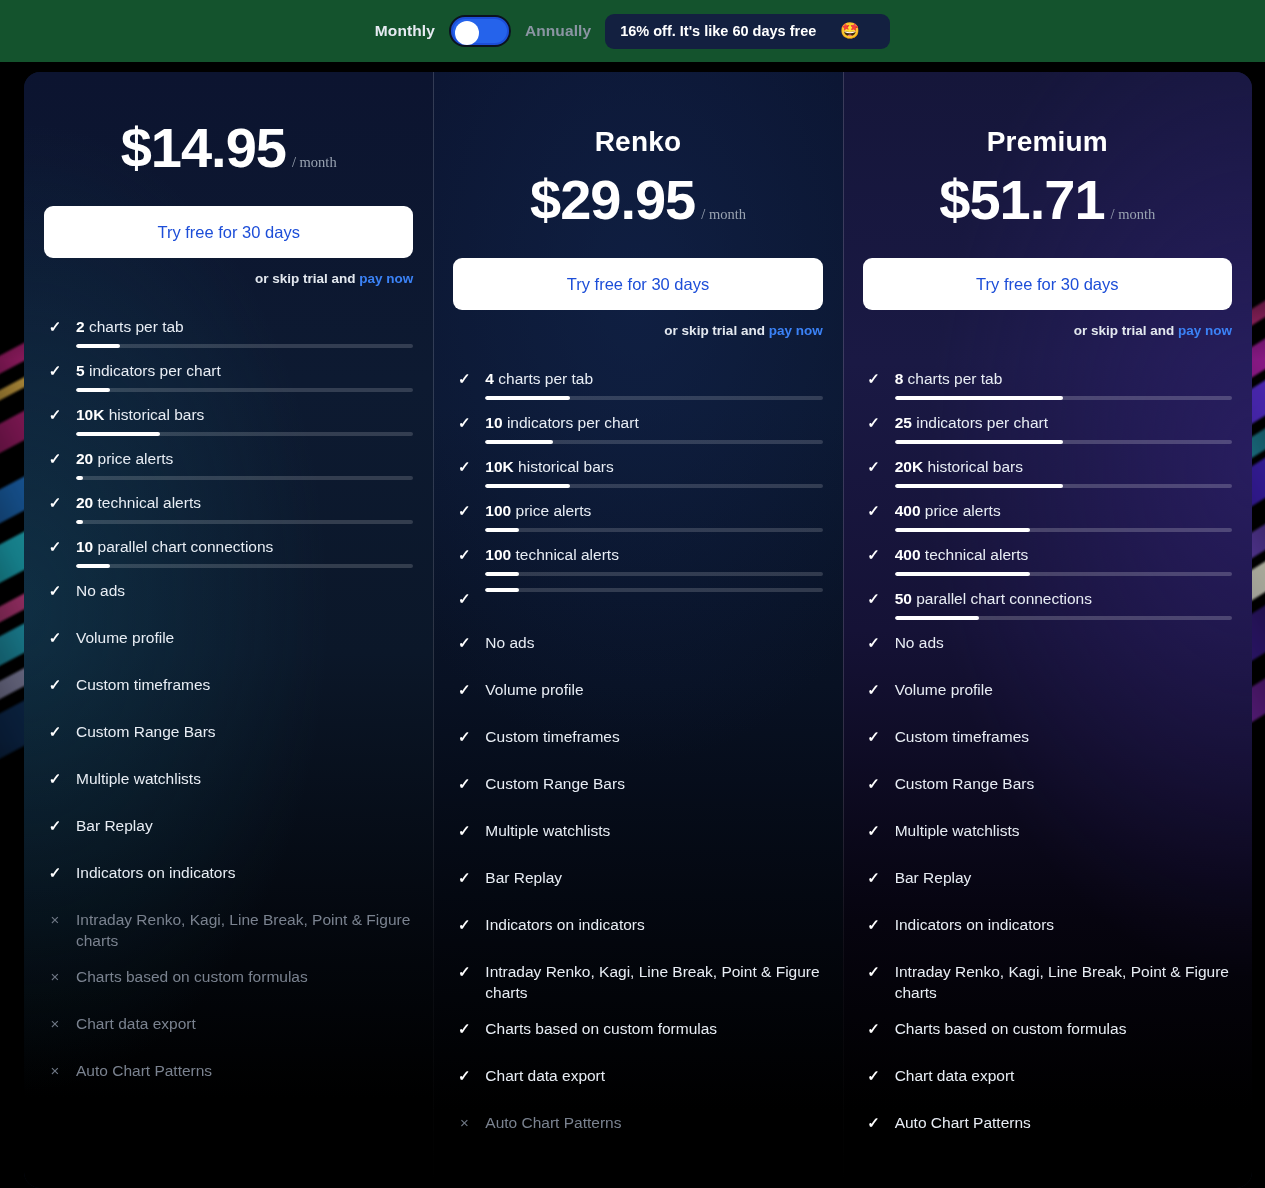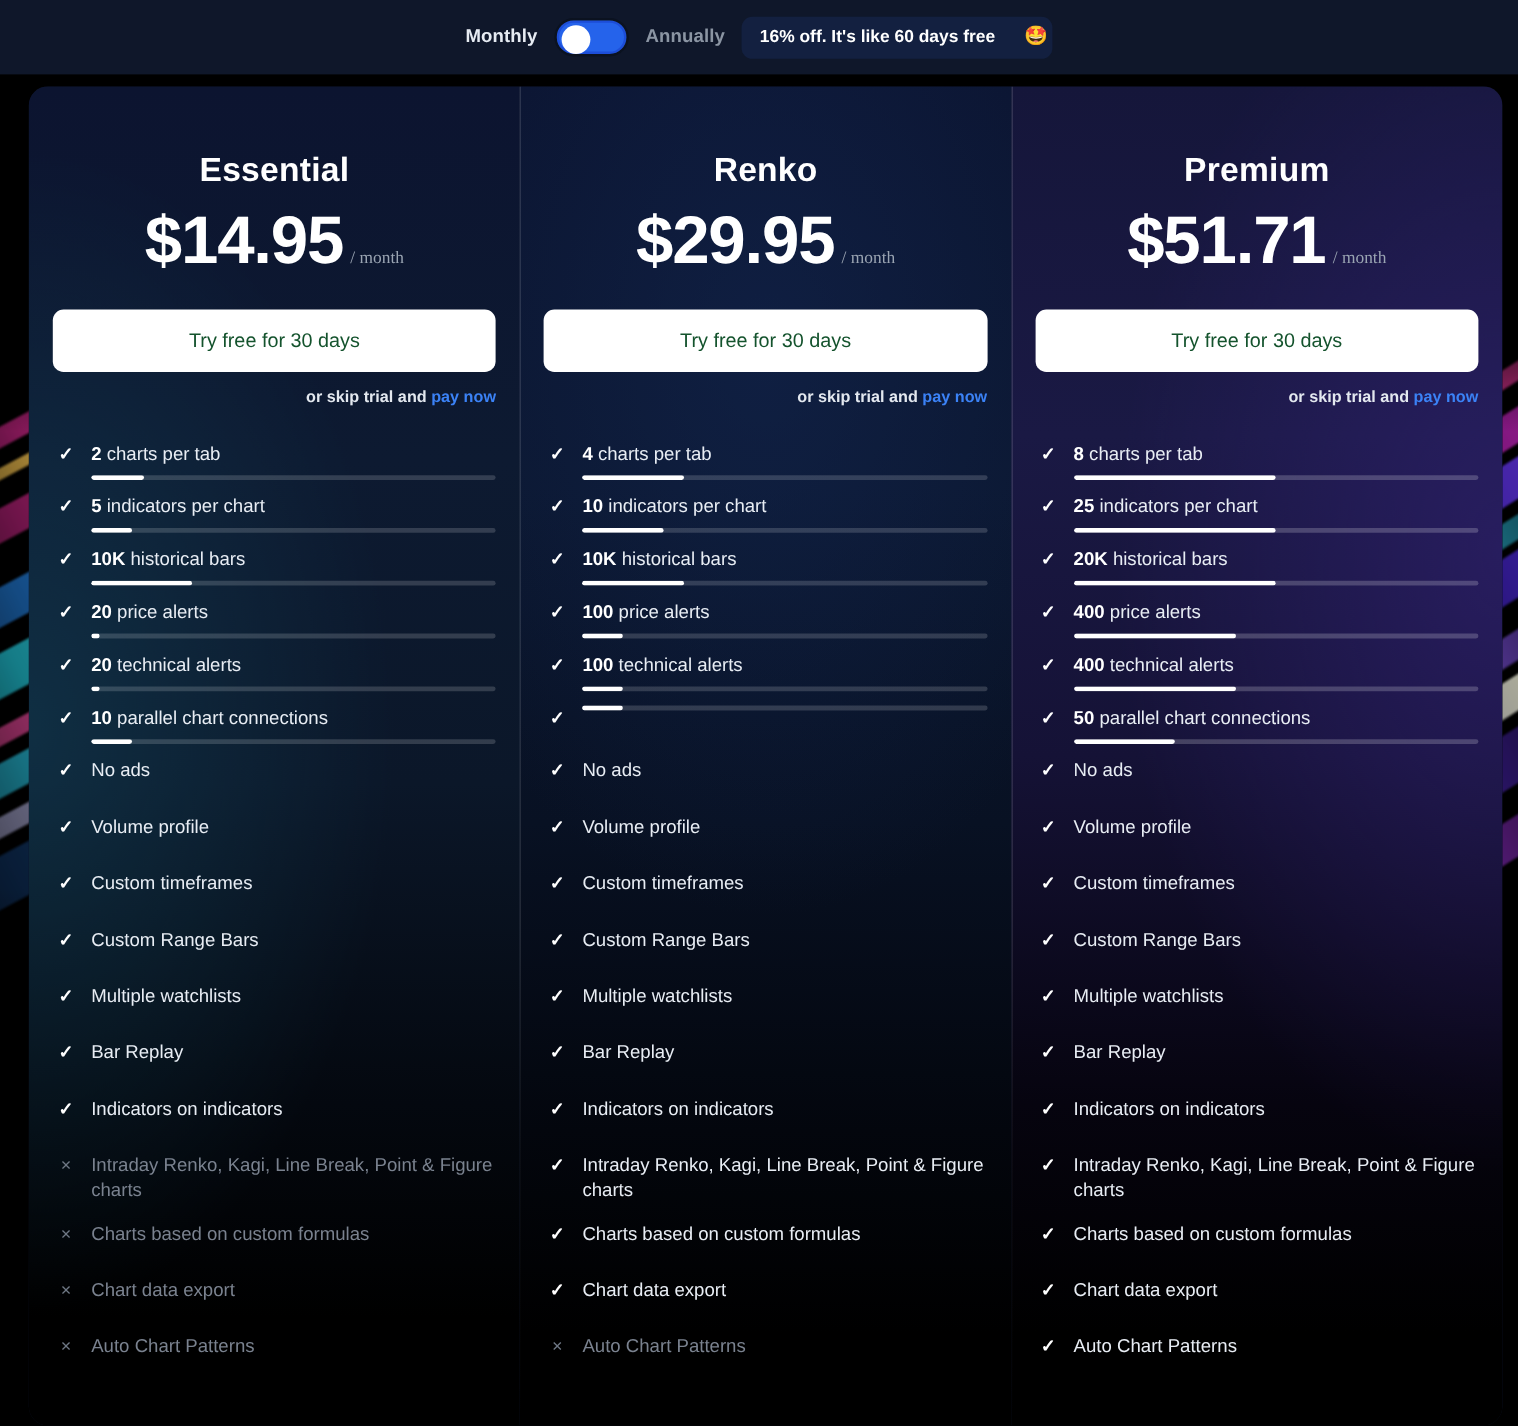--- a/index.html
+++ b/index.html
@@ -107,21 +107,21 @@
   
   .topbar {
     position: absolute;
     left: 0; right: 0; top: 0;
     height: 62px;
     z-index: 5;
     display: flex;
     align-items: center;
     justify-content: center;
     gap: 14px;
-    background: #0f172a;
+    background: #14532d;
   }
   .toggle-label {
     font-size: 15.5px;
     font-weight: 700;
     letter-spacing: .1px;
   }
   .toggle-label.active { color: #e6ebf2; }
   .toggle-label.inactive { color: #8b95a3; }
 
   .switch {
@@ -142,21 +142,21 @@
     border-radius: 50%;
     background: #ffffff;
   }
 
   .badge {
     background: #132040;
     color: #ffffff;
     font-size: 14.5px;
     font-weight: 700;
     border-radius: 9px;
-    padding: 9px 4px 10px 15px;
+    padding: 9px 30px 10px 15px;
     display: flex;
     align-items: center;
     gap: 24px;
     white-space: nowrap;
     cursor: pointer;
   }
   .badge .emoji { font-size: 16px; line-height: 1; }
 
   
   .cards {
@@ -246,21 +246,21 @@
     margin-left: 6px;
     font-weight: 400;
     font-family: Liberation Serif, serif;
   }
 
   .cta {
     display: block;
     width: 100%;
     margin-top: 30px;
     background: #ffffff;
-    color: #14532d;
+    color: #1d4ed8;
     border: none;
     border-radius: 9px;
     height: 52px;
     font-family: "Liberation Sans", sans-serif;
     font-size: 16.5px;
     font-weight: 400;
     cursor: pointer;
   }
 
   .skip {
@@ -366,21 +366,20 @@
       <span>16% off. It's like 60 days free</span>
       <span class="emoji">🤩</span>
     </div>
   </div>
 
   <div class="cards">
 
     <div class="card card-1">
       <div class="card-bg"></div>
       <div class="card-inner">
-        <div class="plan-name">Essential</div>
         <div class="price-row">
           <span class="price">$14.95</span>
           <span class="per">/ month</span>
         </div>
         <button class="cta">Try free for 30 days</button>
         <div class="skip">
           <span>or skip trial and </span><span class="paynow">pay now</span>
         </div>
         <ul class="features">
             <li class="feat has-bar">

